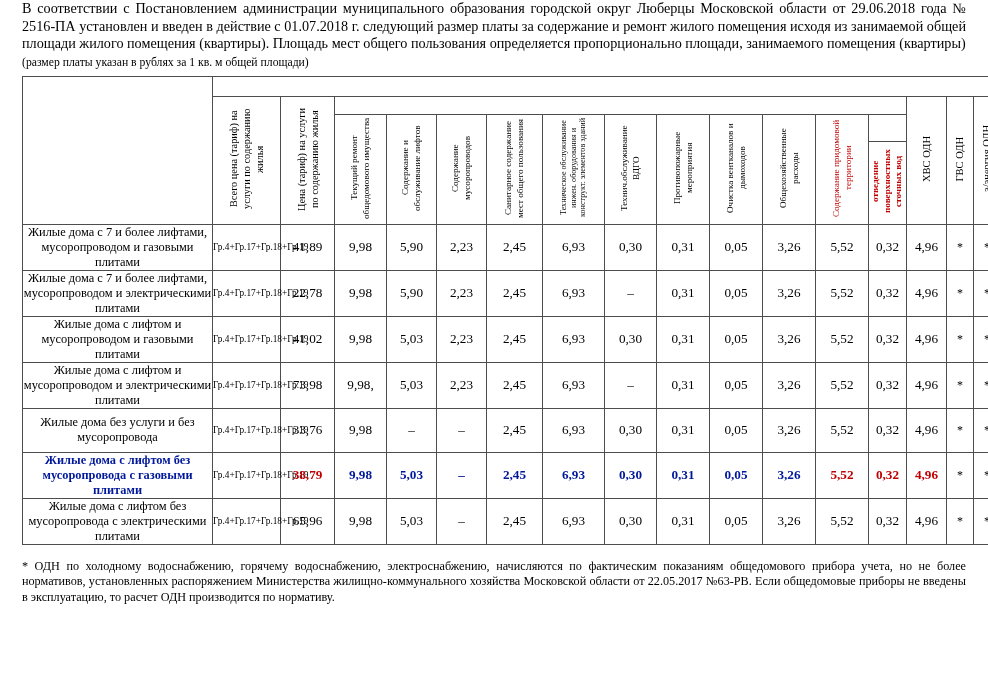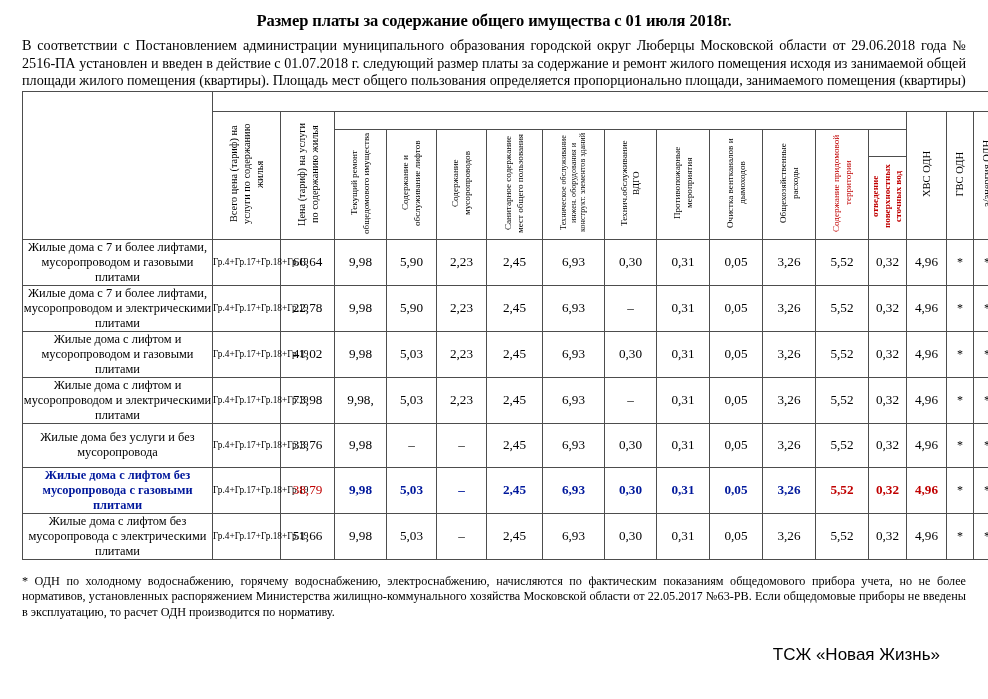--- a/index.html
+++ b/index.html
@@ -98,24 +98,24 @@
     font-size:17px;
     padding-right:26px;
     font-family:"Liberation Sans", sans-serif;
   }
 </style>
 </head>
 <body>
 
 <div class="page">
 
-  <div class="doc-title">Размер платы за содержание общего имущества с 01 июля 2018г.</div>
 
   <div class="intro">В соответствии с Постановлением администрации муниципального образования городской округ Люберцы Московской области от 29.06.2018 года № 2516-ПА установлен и введен в действие с 01.07.2018 г.  следующий размер платы за содержание и ремонт жилого помещения исходя из занимаемой общей площади жилого помещения (квартиры). Площадь мест общего пользования определяется пропорционально площади, занимаемого помещения (квартиры)</div>
 
+  <div class="intro-note">(размер платы указан в рублях за 1 кв. м общей площади)</div>
 
   <table class="tariff">
     <colgroup>
       <col style="width:190px">
       <col style="width:68px">
       <col style="width:54px">
       <col style="width:52px">
       <col style="width:50px">
       <col style="width:50px">
       <col style="width:56px">
@@ -159,21 +159,21 @@
           <td style="color:#c00000;font-size:10px;height:26px;line-height:12px;font-weight:bold;"></td>
         </tr>
         <tr>
           <td class="vhead" style="color:#c00000;height:82px;"><span class="vtxt" style="font-size:9.2px;max-height:78px;font-weight:bold;">отведение поверхностных сточных вод</span></td>
         </tr>
       </tbody>
     <tbody id="tbody-rows">
         <tr class="datarow">
           <td class="rowname" style="">Жилые дома с 7 и более лифтами, мусоропроводом и газовыми плитами</td>
           <td class="formula">Гр.4+Гр.17+Гр.18+Гр.19</td>
-          <td class="num" style="">66,64</td>
+          <td class="num" style="">41,89</td>
           <td class="num" style="">9,98</td>
           <td class="num" style="">5,90</td>
           <td class="num" style="">2,23</td>
           <td class="num" style="">2,45</td>
           <td class="num" style="">6,93</td>
           <td class="num" style="">0,30</td>
           <td class="num" style="">0,31</td>
           <td class="num" style="">0,05</td>
           <td class="num" style="">3,26</td>
           <td class="num" style="">5,52</td>
@@ -254,55 +254,54 @@
           <td class="num" style="">3,26</td>
           <td class="num" style="">5,52</td>
           <td class="num" style="">0,32</td>
           <td class="num" style="">4,96</td>
           <td class="ast" style="">*</td>
           <td class="ast" style="">*</td>
         </tr>
         <tr class="datarow">
           <td class="rowname" style="color:#00189c;font-weight:bold;">Жилые дома с лифтом без мусоропровода с газовыми плитами</td>
           <td class="formula">Гр.4+Гр.17+Гр.18+Гр.19</td>
-          <td class="num" style="color:#c00000;font-weight:normal;">38,79</td>
+          <td class="num" style="color:#c00000;font-weight:bold;">38,79</td>
           <td class="num" style="color:#00189c;font-weight:bold;">9,98</td>
           <td class="num" style="color:#00189c;font-weight:bold;">5,03</td>
           <td class="num" style="color:#00189c;font-weight:bold;">–</td>
           <td class="num" style="color:#00189c;font-weight:bold;">2,45</td>
           <td class="num" style="color:#00189c;font-weight:bold;">6,93</td>
           <td class="num" style="color:#00189c;font-weight:bold;">0,30</td>
           <td class="num" style="color:#00189c;font-weight:bold;">0,31</td>
           <td class="num" style="color:#00189c;font-weight:bold;">0,05</td>
           <td class="num" style="color:#00189c;font-weight:bold;">3,26</td>
           <td class="num" style="color:#c00000;font-weight:bold;">5,52</td>
           <td class="num" style="color:#c00000;font-weight:bold;">0,32</td>
           <td class="num" style="color:#c00000;font-weight:bold;">4,96</td>
           <td class="ast" style="">*</td>
           <td class="ast" style="">*</td>
         </tr>
         <tr class="datarow">
           <td class="rowname" style="">Жилые дома с лифтом без мусоропровода с электрическими плитами</td>
           <td class="formula">Гр.4+Гр.17+Гр.18+Гр.19</td>
-          <td class="num" style="">51,66</td>
+          <td class="num" style="">65,96</td>
           <td class="num" style="">9,98</td>
           <td class="num" style="">5,03</td>
           <td class="num" style="">–</td>
           <td class="num" style="">2,45</td>
           <td class="num" style="">6,93</td>
           <td class="num" style="">0,30</td>
           <td class="num" style="">0,31</td>
           <td class="num" style="">0,05</td>
           <td class="num" style="">3,26</td>
           <td class="num" style="">5,52</td>
           <td class="num" style="">0,32</td>
           <td class="num" style="">4,96</td>
           <td class="ast" style="">*</td>
           <td class="ast" style="">*</td>
         </tr>
       </tbody>
   </table>
 
   <div class="footnote">* ОДН по холодному водоснабжению, горячему водоснабжению, электроснабжению, начисляются по фактическим показаниям общедомового прибора учета,  но не более нормативов, установленных   распоряжением Министерства жилищно-коммунального хозяйства Московской области от 22.05.2017 №63-РВ. Если общедомовые приборы не введены в эксплуатацию, то расчет ОДН производится по нормативу.</div>
 
-  <div class="signature">ТСЖ «Новая Жизнь»</div>
 
 </div>
 
 </body></html>

